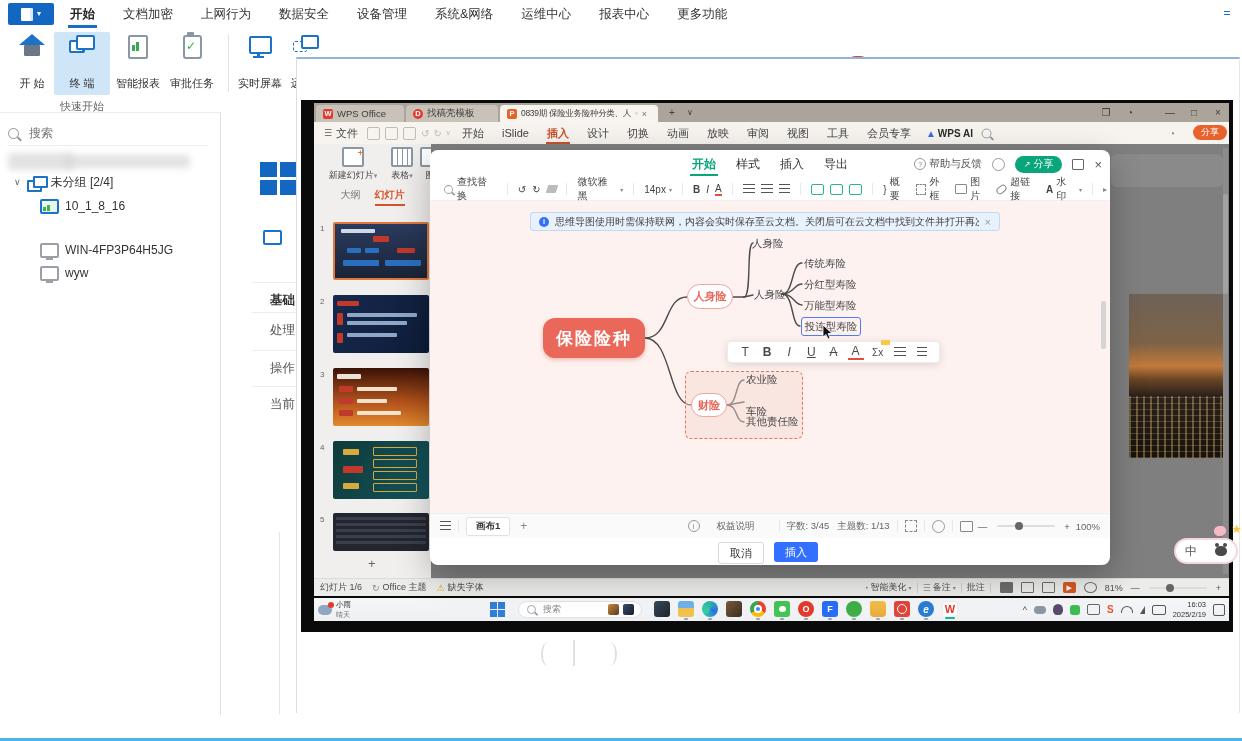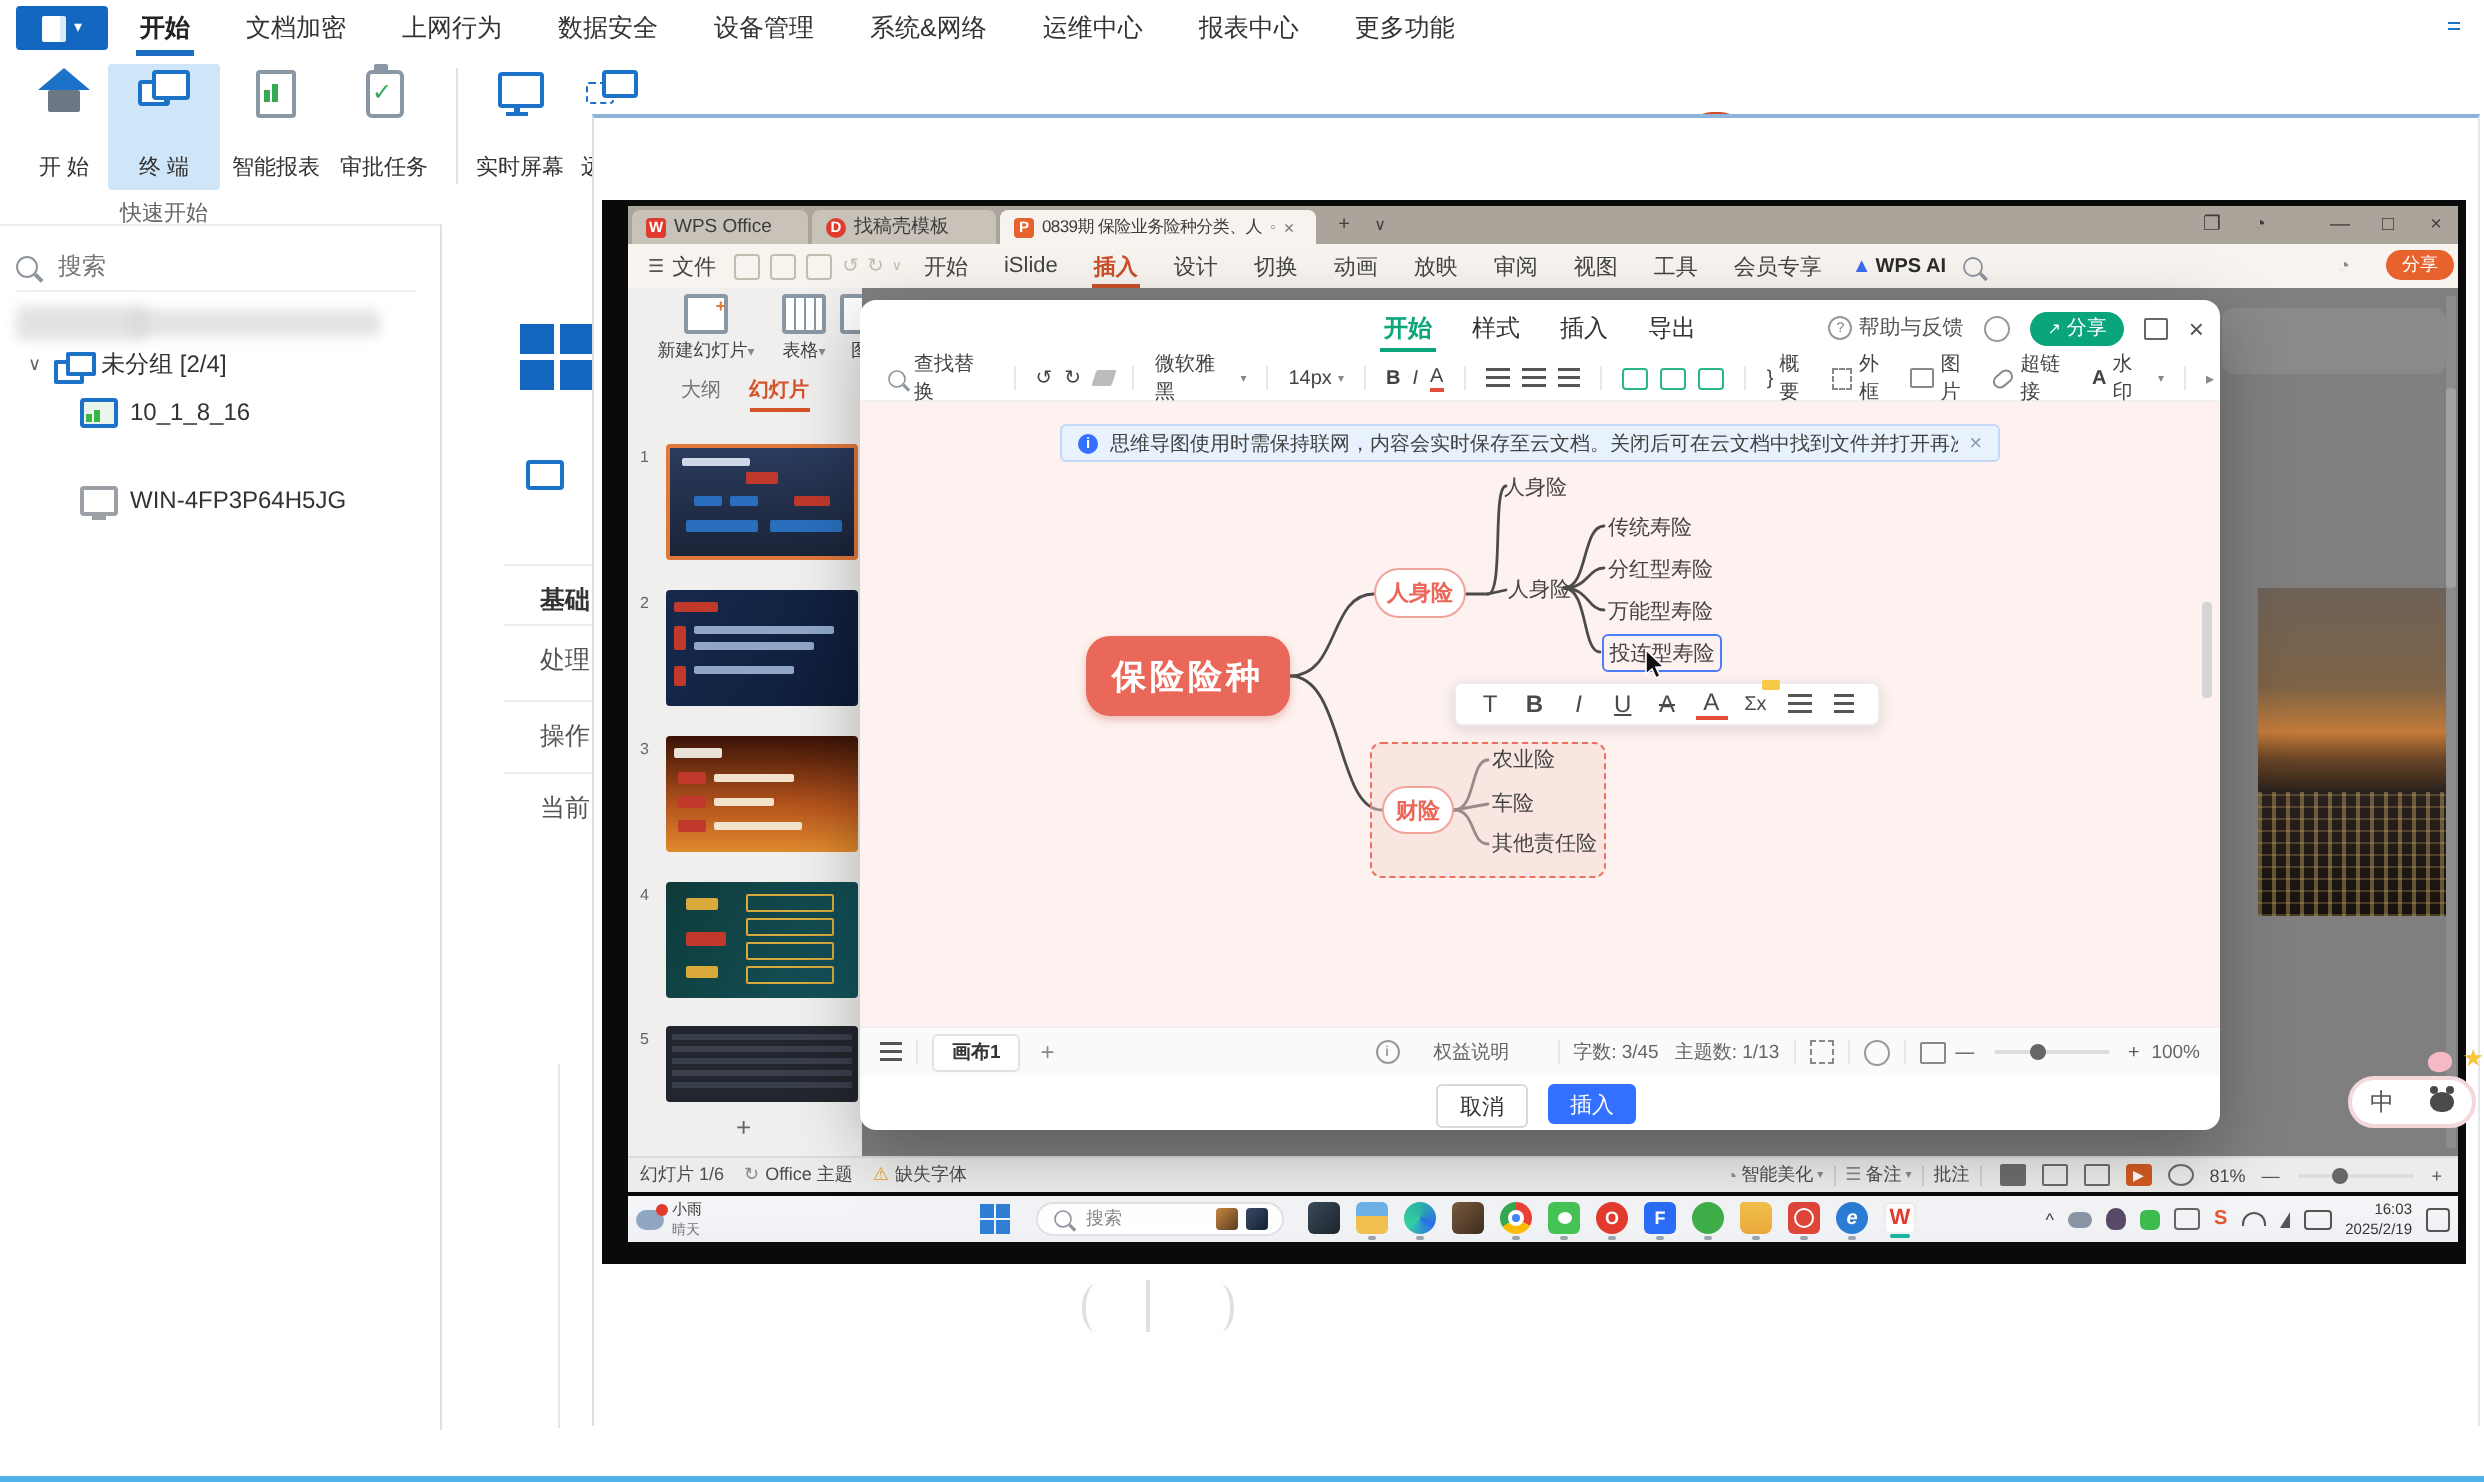--- a/index.html
+++ b/index.html
@@ -278,20 +278,26 @@
     <div class="tree-row" style="left:40px;top:82px;width:178px">
       <span class="mon-sm mon-on"></span>
       <span class="txt">10_1_8_16</span>
     </div>
     <div class="tree-row" style="left:40px;top:126px;width:178px">
       <span class="mon-sm mon-off">
           <span class="mon-base"></span>
         </span>
       <span class="txt">WIN-4FP3P64H5JG</span>
     </div>
+    <div class="tree-row" style="left:40px;top:149px;width:178px">
+      <span class="mon-sm mon-off">
+          <span class="mon-base"></span>
+        </span>
+      <span class="txt">wyw</span>
+    </div>
   </div>
 
   <div class="a" style="left:220px;top:112px;width:76px;height:602px;overflow:hidden">
     <span class="a grid4" style="left:40px;top:50px">
         <i></i>
         <i></i>
         <i></i>
         <i></i>
       </span>
     <span class="a mon-o" style="left:43px;top:118px;width:15px;height:11px"></span>
@@ -650,21 +656,21 @@
       <div class="mm-oval" style="left:257px;top:83px;width:46px;height:25px">人身险</div>
       <span class="mm-txt" style="left:322px;top:36px">人身险</span>
       <span class="mm-txt" style="left:324px;top:87px">人身险</span>
       <span class="mm-txt" style="left:374px;top:56px">传统寿险</span>
       <span class="mm-txt" style="left:374px;top:77px">分红型寿险</span>
       <span class="mm-txt" style="left:374px;top:98px">万能型寿险</span>
       <div class="mm-selbox">投连型寿险</div>
       <div class="mm-dash"></div>
       <div class="mm-oval" style="left:261px;top:192px;width:36px;height:24px">财险</div>
       <span class="mm-txt" style="left:316px;top:172px">农业险</span>
-      <span class="mm-txt" style="left:316px;top:194px">车险</span>
+      <span class="mm-txt" style="left:316px;top:204px">车险</span>
       <span class="mm-txt" style="left:316px;top:214px">其他责任险</span>
 
       <div class="floatbar">
         <span class="fb-b">T</span>
         <span class="fb-b" style="font-weight:bold">B</span>
         <span class="fb-b" style="font-style:italic">I</span>
         <span class="fb-b" style="text-decoration:underline">U</span>
         <span class="fb-b" style="text-decoration:line-through">A</span>
         <span class="fb-b" style="border-bottom:2px solid #e34d3c;height:14px">A</span>
         <span class="fb-b" style="font-size:10px">

